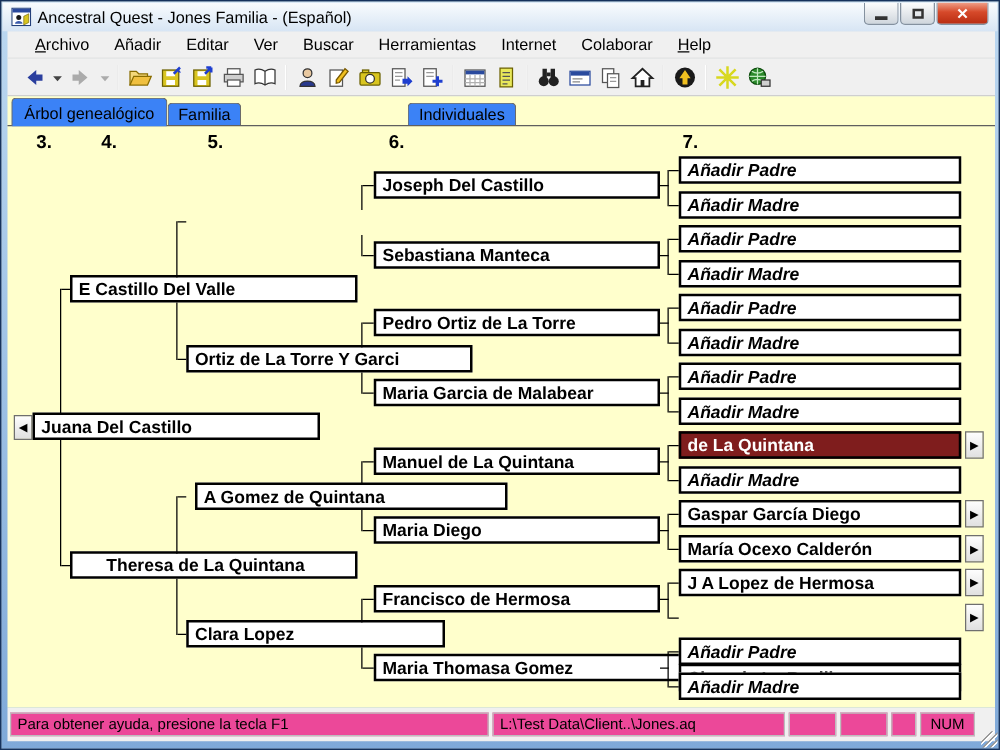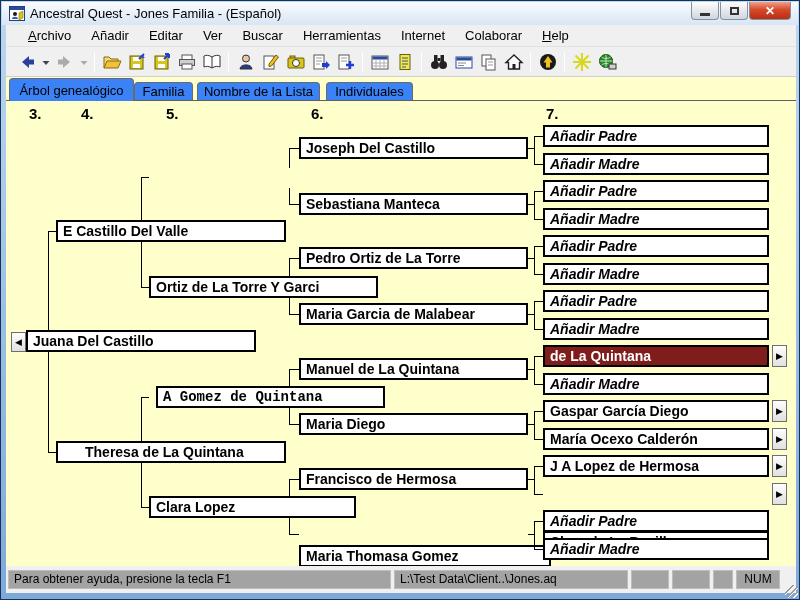--- a/index.html
+++ b/index.html
@@ -52,21 +52,21 @@
   .pbox.sel { background:#7f1d1d; color:#fff; }
   .ln { position:absolute; background:#000; }
   .abtn { position:absolute; width:15px; height:22px; border:1px solid #6f6f6f;
           background:linear-gradient(#fefefe,#e0e0e0); font-size:9px; color:#000;
           display:flex; align-items:center; justify-content:center; }
   
   .statusbar { position:absolute; left:5px; top:565px; width:790px; height:27px;
                background:#f0f0f0; display:flex; align-items:center; gap:3px;
                padding:0 16px 0 2px; font-size:12px; }
   .sb-panel { border:1px solid #bdbdbd; height:19px; line-height:17px; padding:0 5px;
-              white-space:nowrap; overflow:hidden; background:#a3a3a3; }
+              white-space:nowrap; overflow:hidden; background:#ec4899; }
   .sb-help { flex:1; }
   .grip { position:absolute; right:1px; bottom:1px; width:13px; height:13px;
           background:
             linear-gradient(135deg, transparent 0 30%, #999 30% 36%, #fff 36% 42%, transparent 42% 52%,
                             #999 52% 58%, #fff 58% 64%, transparent 64% 74%, #999 74% 80%, #fff 80% 86%, transparent 86%); }
 </style>
 </head>
 <body>
 
 <div class="window">
@@ -259,49 +259,48 @@
           <circle cx="9" cy="9" r="6.5" fill="#2a8a2a" stroke="#0a4a0a"></circle>
           <path d="M9 2.5 V15.5 M2.5 9 H15.5 M4.5 5 C7 7,11 7,13.5 5 M4.5 13 C7 11,11 11,13.5 13" stroke="#bfe8bf" fill="none"></path>
           <rect x="12" y="12" width="7" height="5" fill="#cfcfcf" stroke="#333"></rect>
         </svg>
       </div>
   </div>
 
   <div class="tabstrip">
     <div class="tab active" style="left:3px;   width:125px;">Árbol genealógico</div>
     <div class="tab inactive" style="left:128px; width:59px;">Familia</div>
-    <div class="tab inactive" style="left:191px; width:123px;">Nombre de la Lista</div>
     <div class="tab inactive" style="left:320px; width:87px;text-align:right;">Individuales</div>
   </div>
 
   <div class="tree" id="tree">
     <span class="genlabel" style="left:23px;top:4px;">3.</span>
     <span class="genlabel" style="left:75px;top:4px;">4.</span>
     <span class="genlabel" style="left:160px;top:4px;">5.</span>
     <span class="genlabel" style="left:305px;top:4px;">6.</span>
     <span class="genlabel" style="left:540px;top:4px;">7.</span>
 
     <div class="abtn" style="left:5px;top:231px;height:20px;">◀</div>
     <div class="pbox" style="left:20px;top:229px;width:230px;">Juana Del Castillo</div>
 
     <div class="pbox" style="left:50px;top:119px;width:230px;">E Castillo Del Valle</div>
     <div class="pbox" style="left:50px;top:340px;width:230px;padding-left:27px;">Theresa de La Quintana</div>
 
     <div class="pbox" style="left:143px;top:175px;width:229px;">Ortiz de La Torre Y Garci</div>
-    <div class="pbox" style="left:150px;top:285px;width:229px;font-family:Liberation Mono, monospace;">A Gomez de Quintana</div>
+    <div class="pbox" style="left:150px;top:285px;width:250px;">A Gomez de Quintana</div>
     <div class="pbox" style="left:143px;top:395px;width:207px;">Clara Lopez</div>
 
     <div class="pbox" style="left:293px;top:36px;width:229px;">Joseph Del Castillo</div>
     <div class="pbox" style="left:293px;top:92px;width:229px;">Sebastiana Manteca</div>
     <div class="pbox" style="left:293px;top:146px;width:229px;">Pedro Ortiz de La Torre</div>
     <div class="pbox" style="left:293px;top:202px;width:229px;">Maria Garcia de Malabear</div>
     <div class="pbox" style="left:293px;top:257px;width:229px;">Manuel de La Quintana</div>
     <div class="pbox" style="left:293px;top:312px;width:229px;">Maria Diego</div>
     <div class="pbox" style="left:293px;top:367px;width:229px;">Francisco de Hermosa</div>
-    <div class="pbox" style="left:293px;top:444px;width:252px;">Maria Thomasa Gomez</div>
+    <div class="pbox" style="left:293px;top:422px;width:252px;">Maria Thomasa Gomez</div>
 
     <div class="pbox add" style="left:537px;top:24px;width:226px;">Añadir Padre</div>
     <div class="pbox add" style="left:537px;top:52px;width:226px;">Añadir Madre</div>
     <div class="pbox add" style="left:537px;top:79px;width:226px;">Añadir Padre</div>
     <div class="pbox add" style="left:537px;top:107px;width:226px;">Añadir Madre</div>
     <div class="pbox add" style="left:537px;top:134px;width:226px;">Añadir Padre</div>
     <div class="pbox add" style="left:537px;top:162px;width:226px;">Añadir Madre</div>
     <div class="pbox add" style="left:537px;top:189px;width:226px;">Añadir Padre</div>
     <div class="pbox add" style="left:537px;top:217px;width:226px;">Añadir Madre</div>
     <div class="pbox sel" style="left:537px;top:244px;width:226px;">de La Quintana</div>

